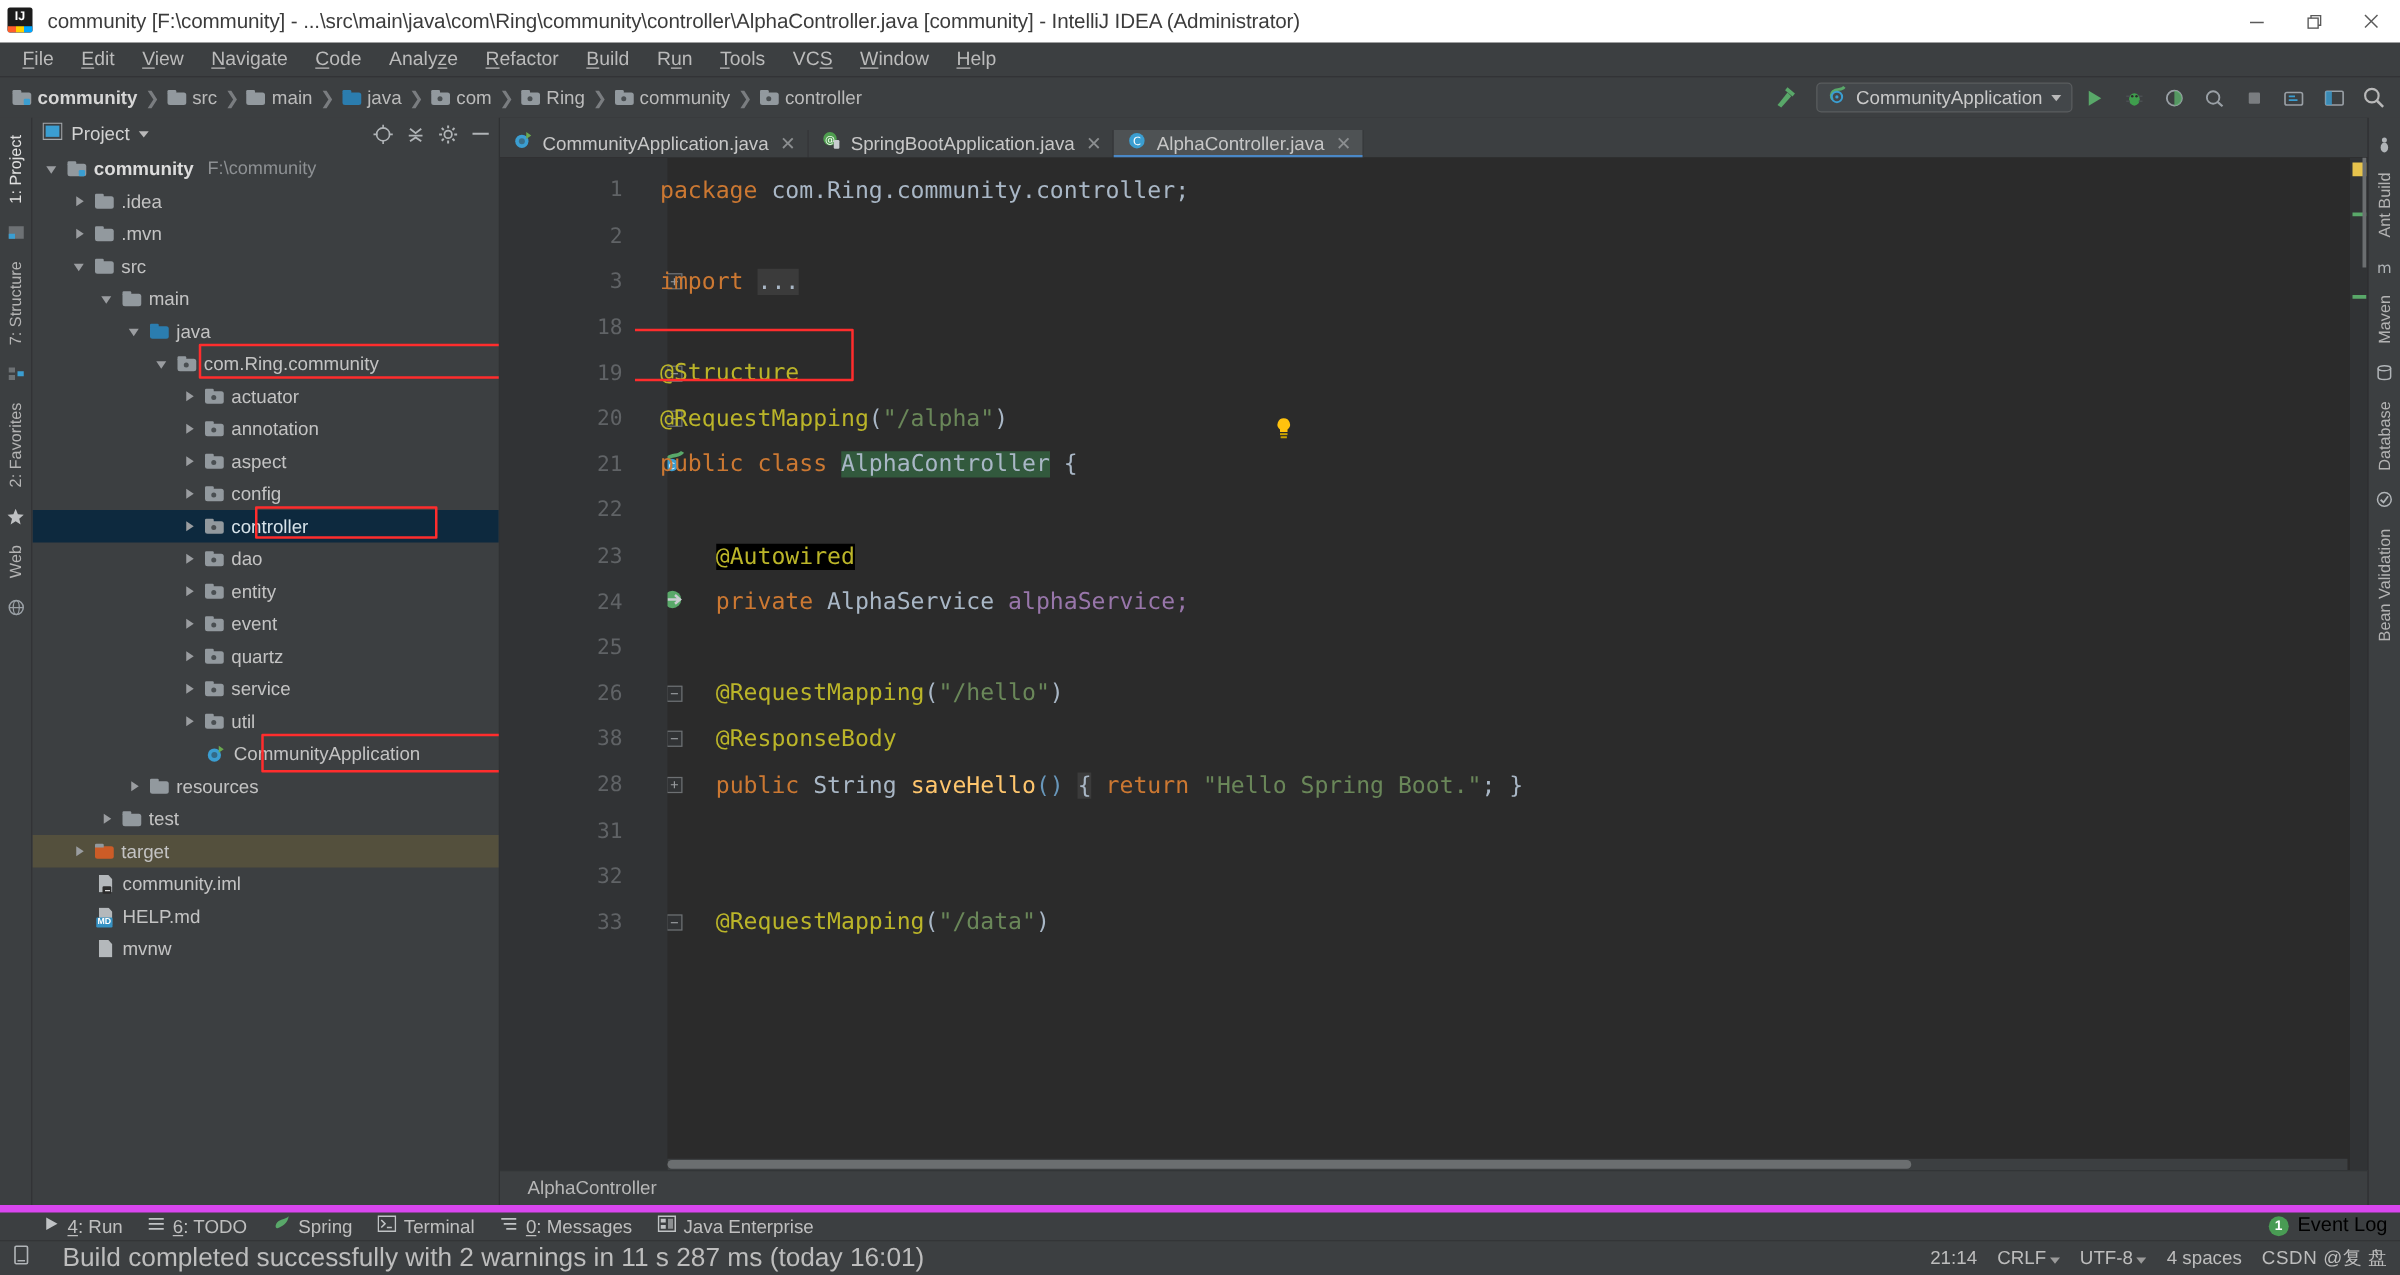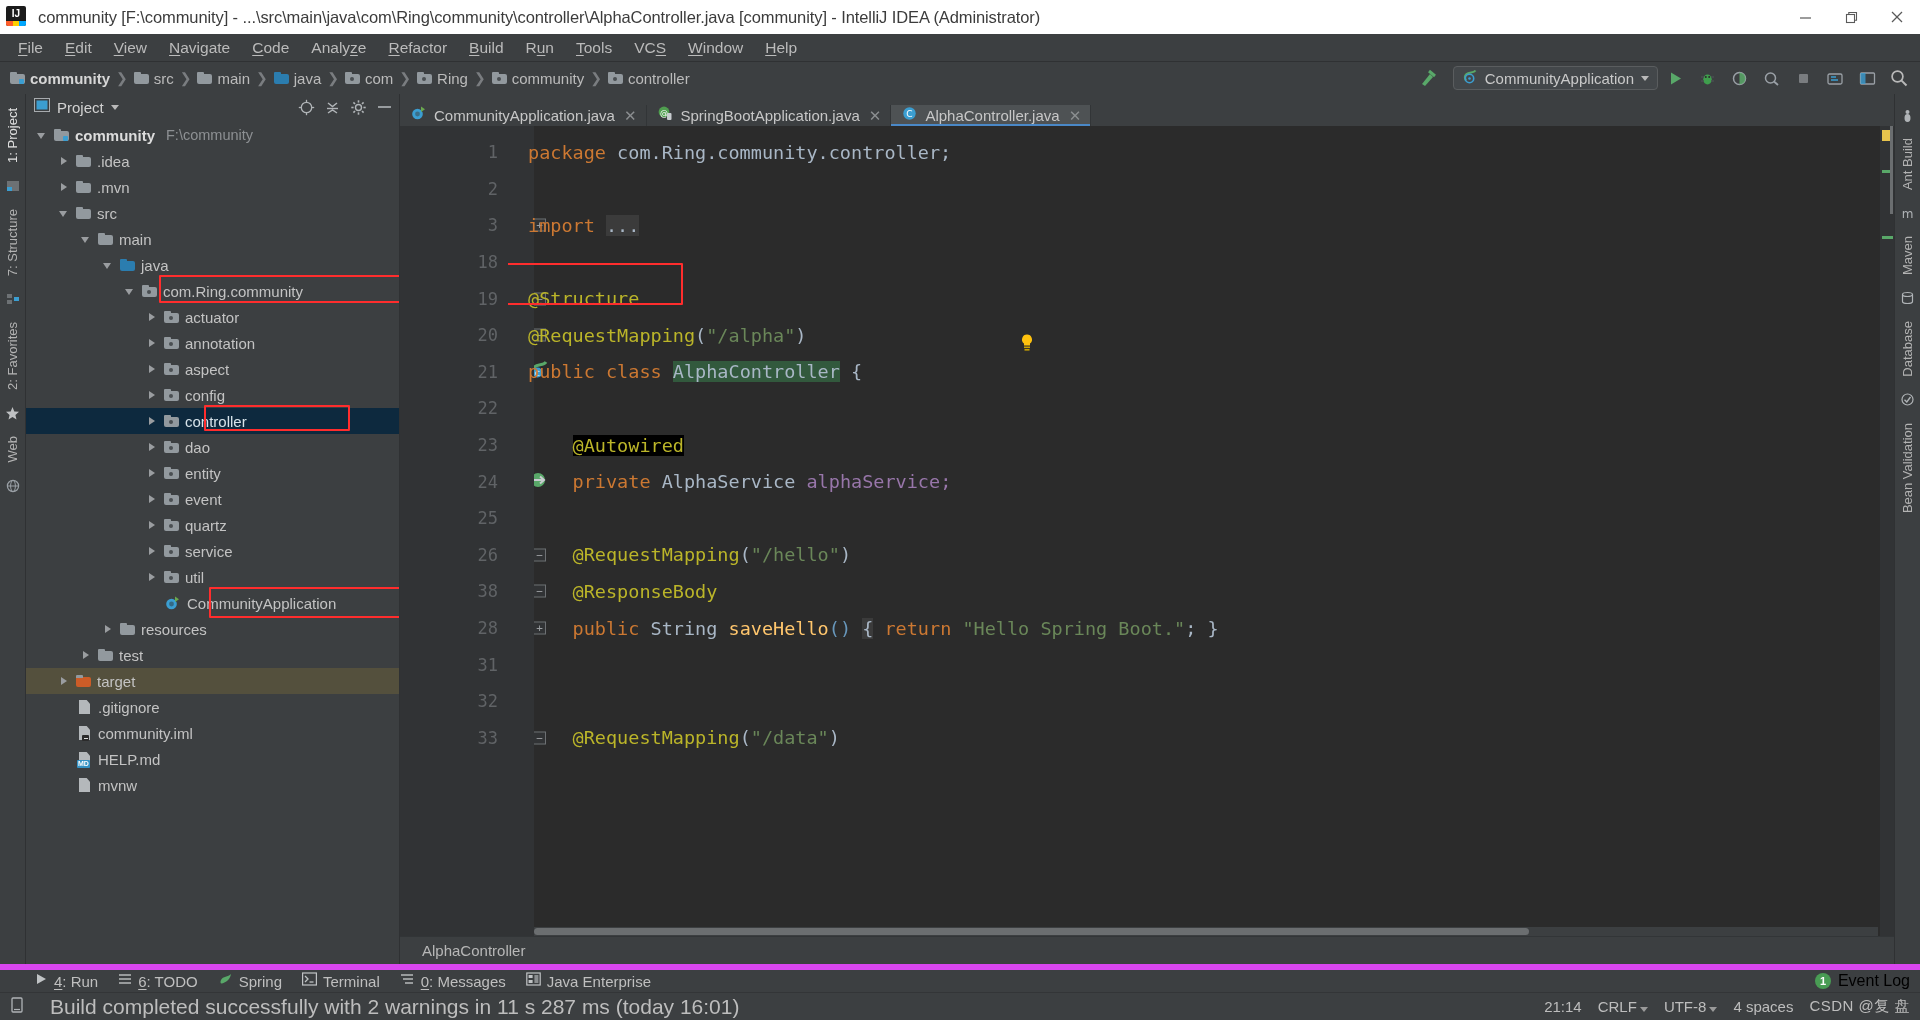--- a/index.html
+++ b/index.html
@@ -657,26 +657,20 @@
           <span class="tl">test</span>
         </div>
         <div class="row inactive-sel" style="padding-left:32px">
           <span class="arrow r"></span>
           <span class="fold">
               <i style="background:#cc5c27"></i>
             </span>
           <span class="tl">target</span>
         </div>
         <div class="row" style="padding-left:52px">
-          <span class="fileico">
-              <span class="pg"></span>
-            </span>
-          <span class="tl">.gitignore</span>
-        </div>
-        <div class="row" style="padding-left:52px">
           <span class="fileico iml">
               <span class="pg"></span>
               <span class="tag"></span>
             </span>
           <span class="tl">community.iml</span>
         </div>
         <div class="row" style="padding-left:52px">
           <span class="fileico md">
               <span class="pg"></span>
               <span class="tag">MD</span>

